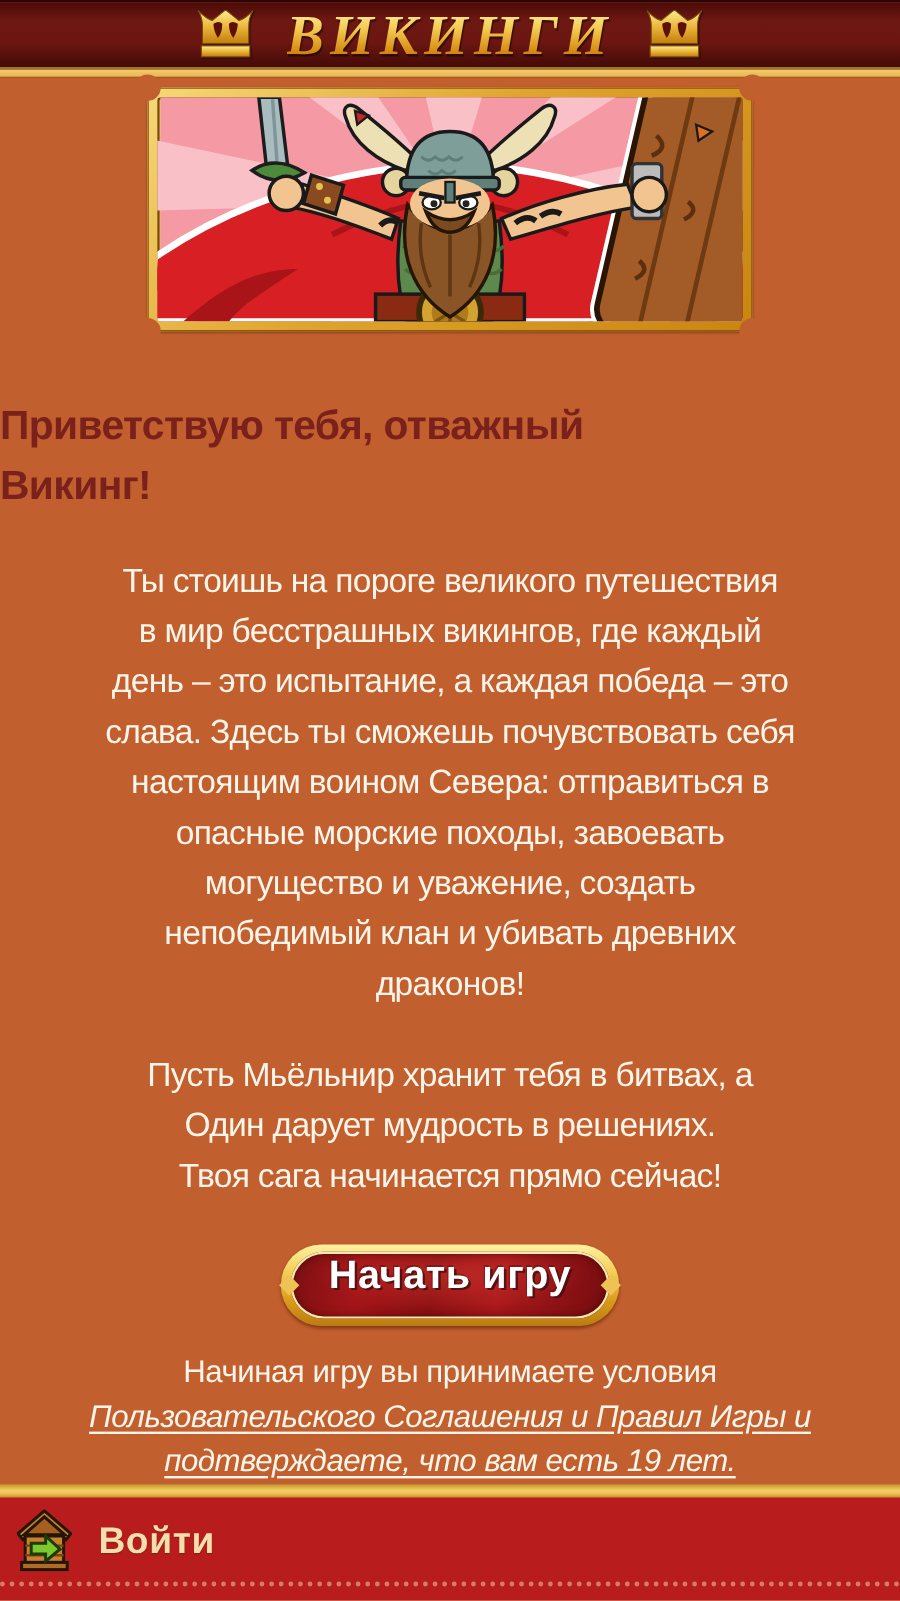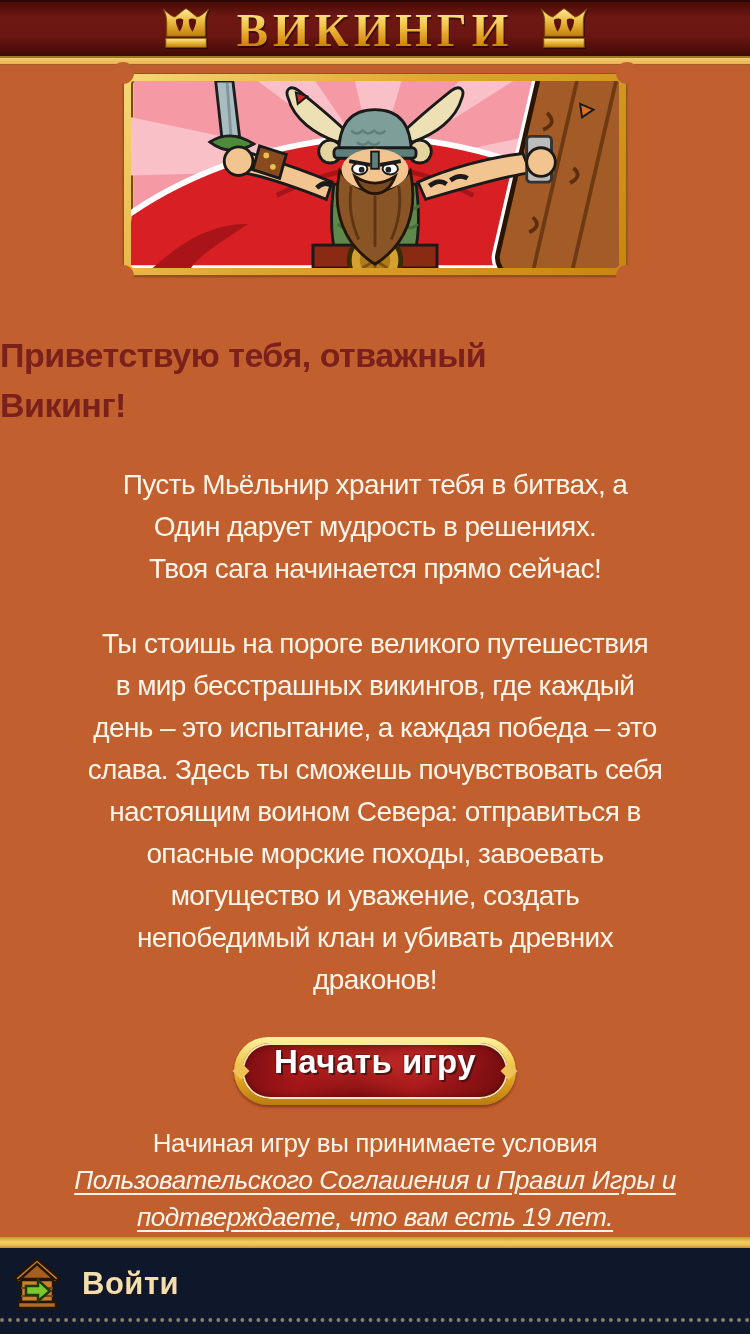--- a/index.html
+++ b/index.html
@@ -9,21 +9,21 @@
     position:relative; width:750px; height:1334px; overflow:hidden;
     background:#c25f2e;
   }
 
   
   .app-header {
     position:relative; height:58px; width:100%;
     background:linear-gradient(#4a0b07, #6e1812 28%, #6b1611 62%, #430a06);
     border-top:2px solid #2e0503;
     border-bottom:2px solid #9a7a22;
-    display:flex; align-items:center; justify-content:center; gap:28px;
+    display:flex; align-items:center; justify-content:center; gap:28px;font-style:italic;
   }
   .app-title {
     font-family:"Liberation Serif", serif;
     font-weight:bold; font-size:47px; letter-spacing:5px; line-height:1;
     background:linear-gradient(#fdf0a0 5%, #f3c84e 40%, #d88e14 75%, #b06c08);
     -webkit-background-clip:text; background-clip:text; color:transparent;
     filter:drop-shadow(1px 2px 0 rgba(0,0,0,.45));
     padding-top:2px;
   }
   .crown-icon svg { display:block; filter:drop-shadow(1px 1px 0 rgba(0,0,0,.5)); }
@@ -96,21 +96,21 @@
   .terms { margin-top:20px; text-align:center; color:#fdf5ea; font-size:26px; line-height:37px; letter-spacing:-0.4px; }
   .terms-link { color:#fdf5ea; font-style:italic; text-decoration:underline; text-underline-offset:4px; cursor:pointer; }
 
   
   .footer-gold-bar {
     position:absolute; left:0; top:1237px; width:100%; height:11px;
     background:linear-gradient(#c8972e, #f2cd62 45%, #eec254 70%, #c09231);
   }
   .app-footer {
     position:absolute; left:0; top:1248px; width:100%; height:86px;
-    background:#0f172a;
+    background:#b91c1c;
   }
   .login-link {
     position:absolute; left:14px; top:10px; display:flex; align-items:center; gap:22px;
     text-decoration:none; cursor:pointer;
   }
   .home-icon svg { display:block; }
   .login-label {
     font-size:31px; font-weight:bold; color:#f2dfad; letter-spacing:0.5px;
     text-shadow:0 1px 1px rgba(90,30,5,.5);
   }
@@ -233,33 +233,33 @@
     </div>
     <span class="notch tl"></span>
     <span class="notch tr"></span>
     <span class="notch bl"></span>
     <span class="notch br"></span>
   </div>
 
   <h2 class="welcome-heading pre">Приветствую тебя, отважный
 Викинг!</h2>
 
-  <p class="body-par par2 pre">Пусть Мьёльнир хранит тебя в битвах, а
-Один дарует мудрость в решениях.
-Твоя сага начинается прямо сейчас!</p>
-
   <p class="body-par par1 pre">Ты стоишь на пороге великого путешествия
 в мир бесстрашных викингов, где каждый
 день – это испытание, а каждая победа – это
 слава. Здесь ты сможешь почувствовать себя
 настоящим воином Севера: отправиться в
 опасные морские походы, завоевать
 могущество и уважение, создать
 непобедимый клан и убивать древних
 драконов!</p>
+
+  <p class="body-par par2 pre">Пусть Мьёльнир хранит тебя в битвах, а
+Один дарует мудрость в решениях.
+Твоя сага начинается прямо сейчас!</p>
 
   <div class="start-button-wrap">
     <button class="start-button">
       <span class="start-button-inner">
         <span class="start-button-label">Начать игру</span>
       </span>
     </button>
   </div>
 
   <div class="terms">

